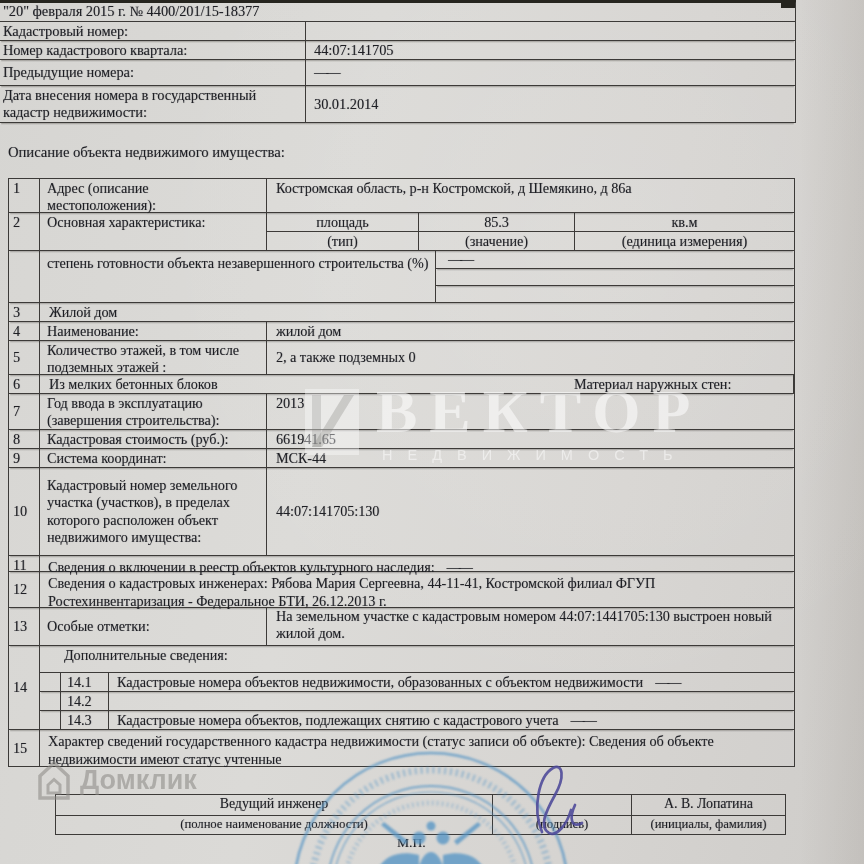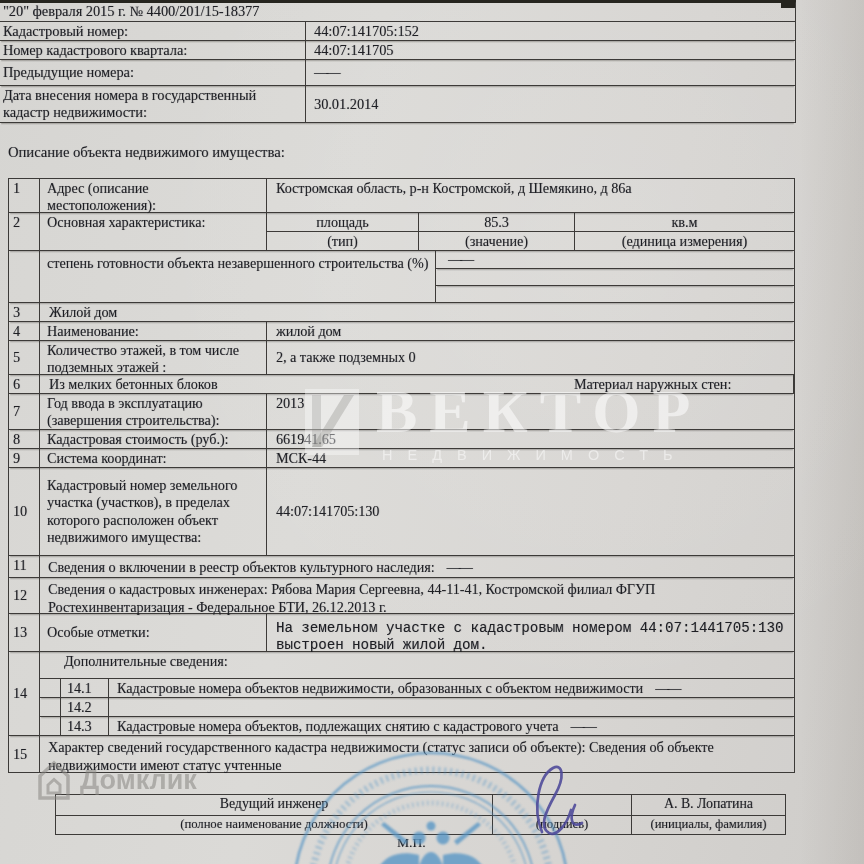--- a/index.html
+++ b/index.html
@@ -85,21 +85,20 @@
 
 <div class="photo">
 
   <div class="top-rule"></div>
   <div class="top-corner"></div>
 
   <div class="htable">
     <div class="hdate txt">"20" февраля 2015 г. № 4400/201/15-18377</div>
     <div class="hrow" style="height:19px">
       <div class="hlabel txt">Кадастровый номер:</div>
-      <div class="hvalue txt">44:07:141705:152</div>
     </div>
     <div class="hrow" style="height:19px">
       <div class="hlabel txt">Номер кадастрового квартала:</div>
       <div class="hvalue txt">44:07:141705</div>
     </div>
     <div class="hrow" style="height:26px">
       <div class="hlabel txt">Предыдущие номера:</div>
       <div class="hvalue txt" style="letter-spacing:-2px">——</div>
     </div>
     <div class="hrow" style="height:37px">
@@ -185,34 +184,34 @@
       <div class="cell lbl txt">Система координат:</div>
       <div class="cell val txt">МСК-44</div>
     </div>
 
     <div class="mrow" style="height:88px">
       <div class="cell num txt vcenter">10</div>
       <div class="cell lbl txt" style="display:flex;align-items:center;">Кадастровый номер земельного участка (участков), в пределах которого расположен объект недвижимого имущества:</div>
       <div class="cell val txt vcenter">44:07:141705:130</div>
     </div>
 
-    <div class="mrow" style="height:22px">
+    <div class="mrow" style="height:16px">
       <div class="cell num txt">11</div>
       <div class="span-txt txt"><span>Сведения о включении в реестр объектов культурного наследия:</span><span class="dash">——</span></div>
     </div>
 
     <div class="mrow" style="height:36px">
       <div class="cell num txt vcenter">12</div>
       <div class="span-txt txt">Сведения о кадастровых инженерах: Рябова Мария Сергеевна, 44-11-41, Костромской филиал ФГУП Ростехинвентаризация - Федеральное БТИ, 26.12.2013 г.</div>
     </div>
 
     <div class="mrow" style="height:38px">
       <div class="cell num txt vcenter">13</div>
       <div class="cell lbl txt vcenter">Особые отметки:</div>
-      <div class="cell val txt" style="padding-top:6px;font-family:Liberation Mono, monospace;">На земельном участке с кадастровым номером 44:07:1441705:130 выстроен новый жилой дом.</div>
+      <div class="cell val txt" style="padding-top:0;">На земельном участке с кадастровым номером 44:07:1441705:130 выстроен новый жилой дом.</div>
     </div>
 
     <div class="mrow" style="height:84px">
       <div class="cell num txt vcenter">14</div>
       <div class="blk14">
         <div class="blk14-h txt">Дополнительные сведения:</div>
         <div class="blk14-r">
           <div class="blk14-sp"></div>
           <div class="blk14-n txt">14.1</div>
           <div class="blk14-t txt"><span>Кадастровые номера объектов недвижимости, образованных с объектом недвижимости</span><span class="dash">——</span></div>

